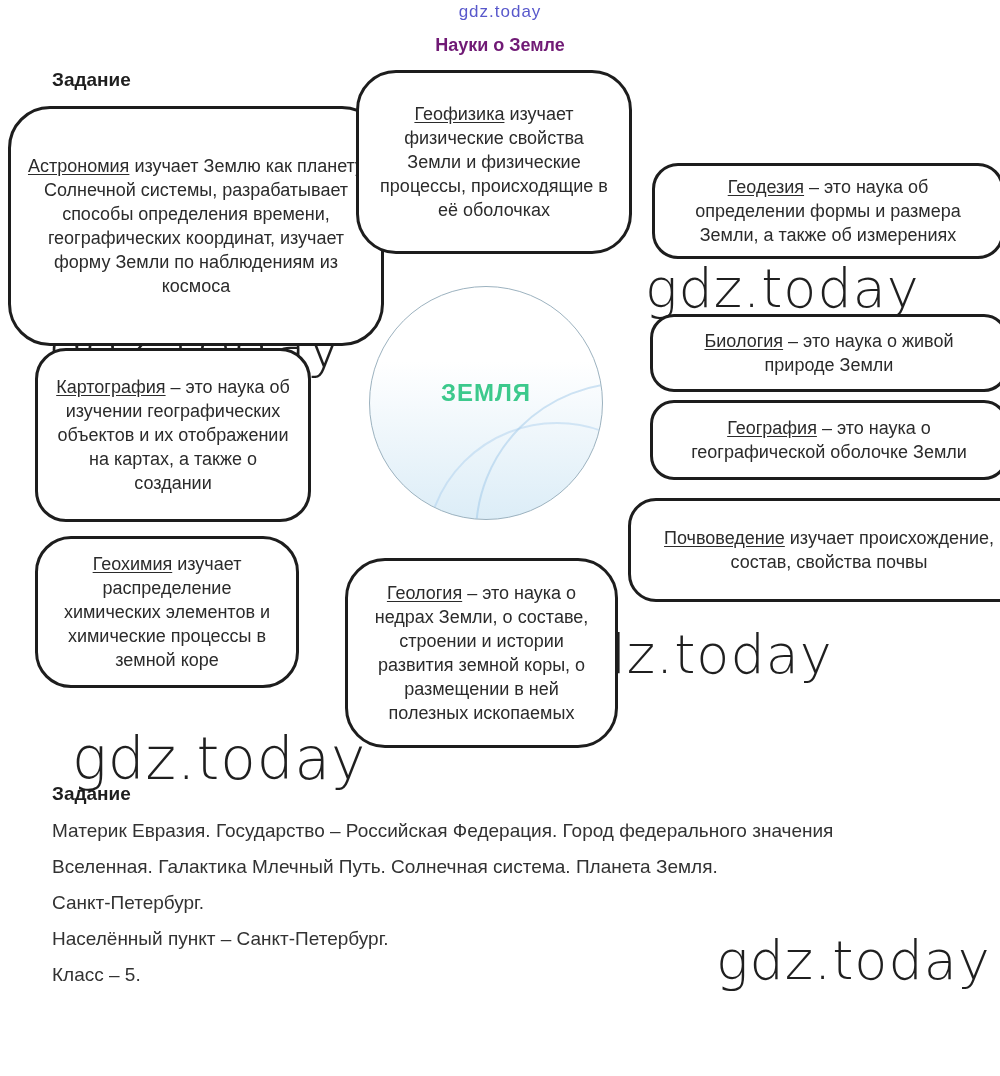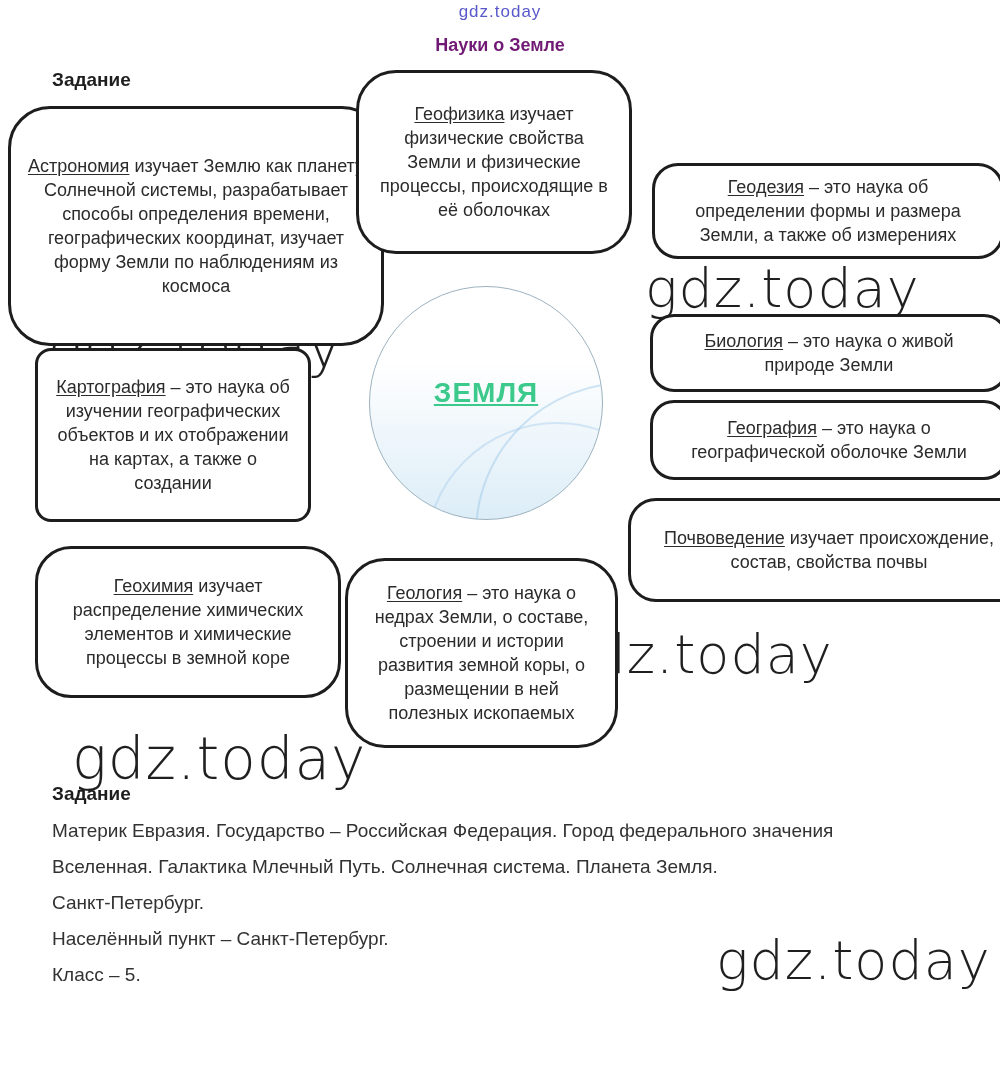--- a/index.html
+++ b/index.html
@@ -58,22 +58,22 @@
     color: #2b2b2b;
   }
   .box .term { text-decoration: underline; text-underline-offset: 2px; }
 
   .box-astronomy    { left: 8px;   top: 106px; width: 376px; height: 240px; border-radius: 42px; }
   .box-geophysics   { left: 356px; top: 70px;  width: 276px; height: 184px; border-radius: 40px; }
   .box-geodesy      { left: 652px; top: 163px; width: 352px; height: 96px;  border-radius: 26px; }
   .box-biology      { left: 650px; top: 314px; width: 358px; height: 78px;  border-radius: 24px; }
   .box-geography    { left: 650px; top: 400px; width: 358px; height: 80px;  border-radius: 24px; }
   .box-soil         { left: 628px; top: 498px; width: 402px; height: 104px; border-radius: 28px; }
-  .box-cartography  { left: 35px;  top: 348px; width: 276px; height: 174px; border-radius: 16px; }
-  .box-geochemistry { left: 35px;  top: 536px; width: 306px; height: 152px; border-radius: 36px; margin-top: 10px; }
+  .box-cartography  { left: 35px;  top: 348px; width: 276px; height: 174px; border-radius: 31px; }
+  .box-geochemistry { left: 35px;  top: 536px; width: 264px; height: 152px; border-radius: 36px; }
   .box-geology      { left: 345px; top: 558px; width: 273px; height: 190px; border-radius: 40px; }
 
   
   .earth-circle {
     position: absolute;
     left: 369px; top: 286px;
     width: 232px; height: 232px;
     border-radius: 50%;
     border: 1px solid #9cb2bf;
     background: linear-gradient(180deg, #ffffff 32%, #eef6fb 65%, #dcedf7 100%);
@@ -92,26 +92,25 @@
   }
   .earth-circle::after {
     content: "";
     position: absolute;
     width: 260px; height: 260px;
     border-radius: 50%;
     border: 2px solid rgba(160, 200, 235, 0.4);
     left: 55px; top: 135px;
   }
   .earth-label {
-    font-size: 28px;
+    font-size: 24px;
     font-weight: bold;
     letter-spacing: 1px;
     color: #3cc98c;
     transform: translateY(-10px);
-    text-decoration: underline;
   }
 
   
   .wm {
     position: absolute;
     font-family: "DejaVu Sans", sans-serif;
     font-weight: 100;
     color: rgba(12, 12, 12, 0.92);
     line-height: 1;
     letter-spacing: 1px;

